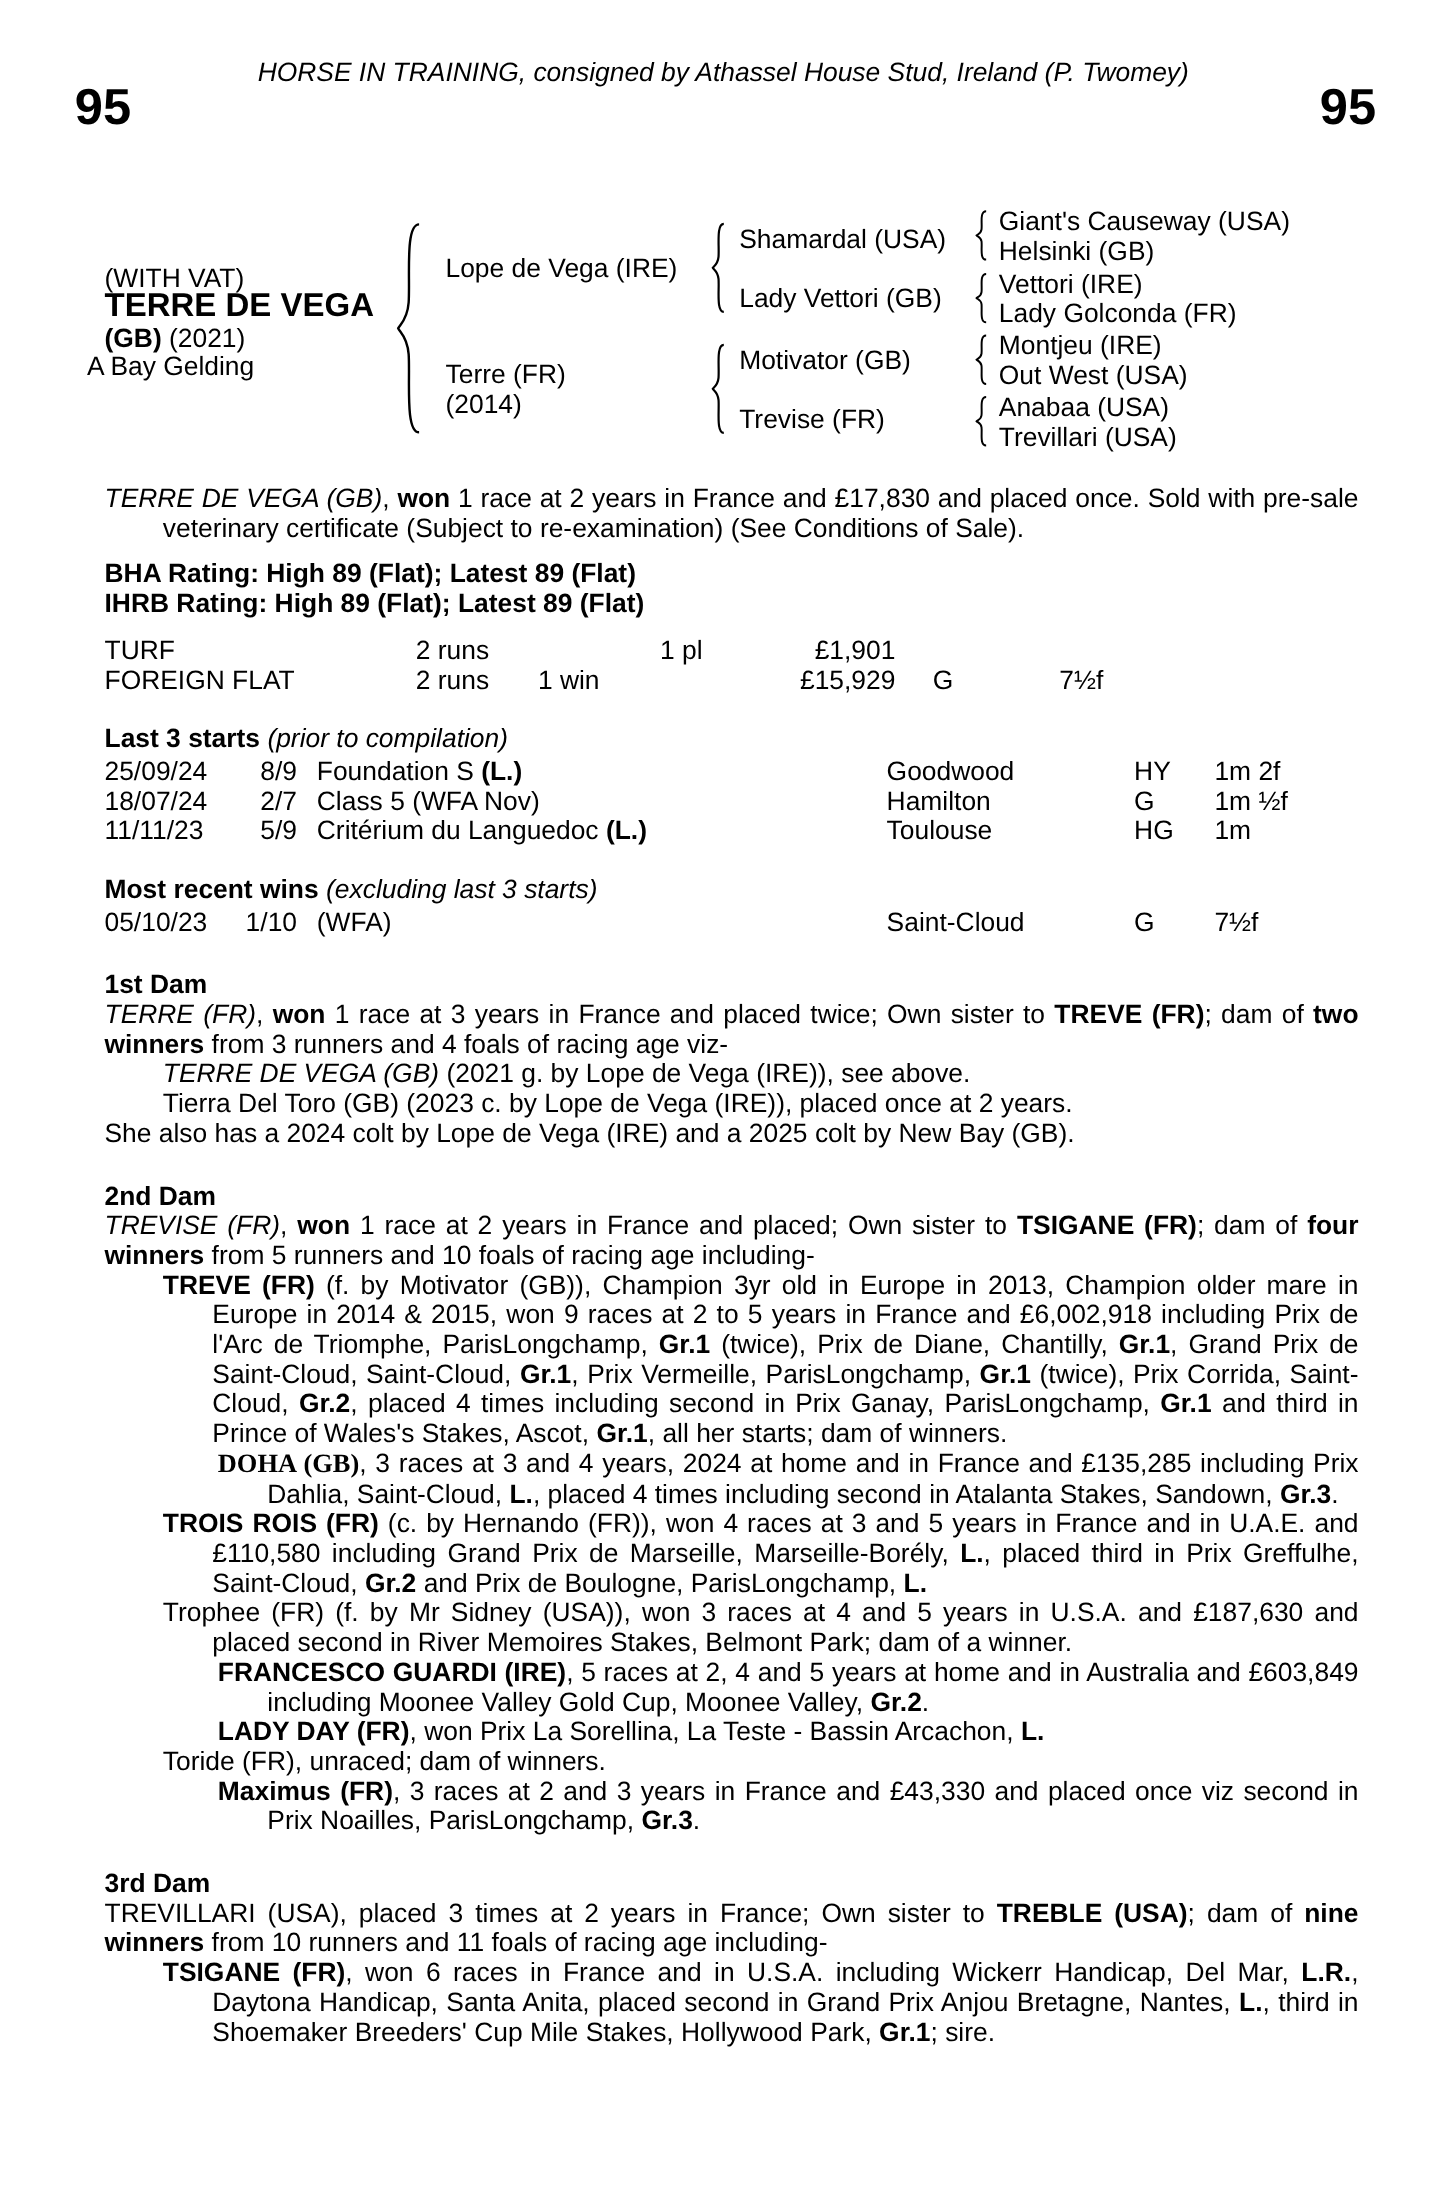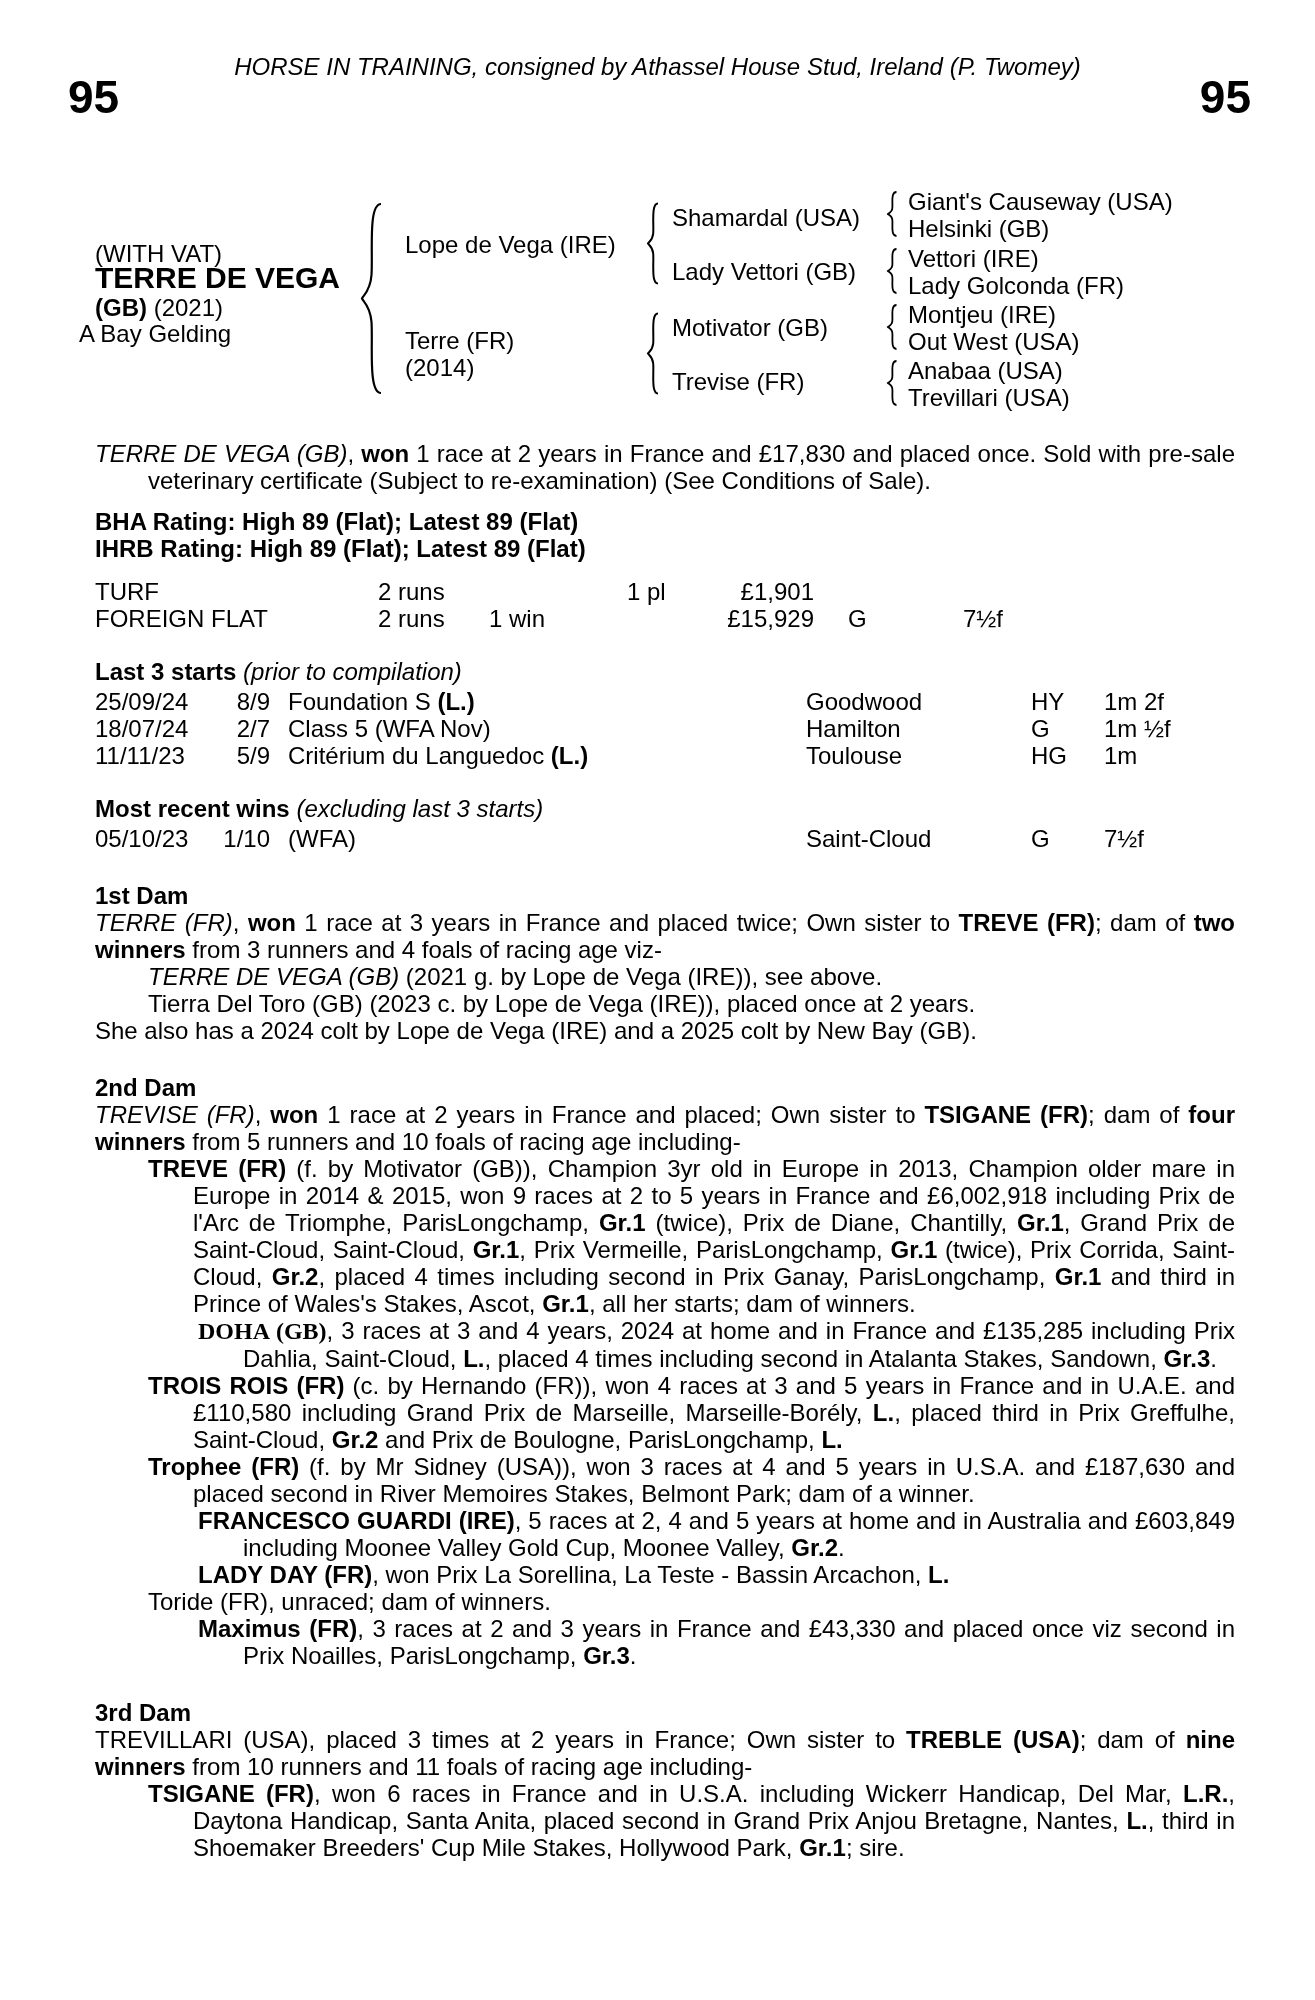--- a/index.html
+++ b/index.html
@@ -90,21 +90,21 @@
     <div class="ratings">
       <div>BHA Rating: High 89 (Flat); Latest 89 (Flat)</div>
       <div>IHRB Rating: High 89 (Flat); Latest 89 (Flat)</div>
     </div>
 
     <div class="tbl">
         <div class="trow">
           <span class="tcell" style="left: 95px;">TURF</span>
           <span class="tcell" style="left: 378px;">2 runs</span>
           <span class="tcell" style="left: 489px;"></span>
-          <span class="tcell" style="left: 627px;">1 pl</span>
+          <span class="tcell" style="left: 600px;">1 pl</span>
           <span class="tcell" style="left: 690px; width: 124px; text-align: right;">£1,901</span>
           <span class="tcell" style="left: 848px;"></span>
           <span class="tcell" style="left: 963px;"></span>
         </div>
         <div class="trow">
           <span class="tcell" style="left: 95px;">FOREIGN FLAT</span>
           <span class="tcell" style="left: 378px;">2 runs</span>
           <span class="tcell" style="left: 489px;">1 win</span>
           <span class="tcell" style="left: 607px;"></span>
           <span class="tcell" style="left: 690px; width: 124px; text-align: right;">£15,929</span>
@@ -157,21 +157,21 @@
         <div class="damhead">1st Dam</div>
         <div class="para p-flush"><span style="font-style: italic;">TERRE (FR)</span><span>, </span><span style="font-weight: bold;">won</span><span> 1 race at 3 years in France and placed twice; Own sister to </span><span style="font-weight: bold;">TREVE (FR)</span><span>; dam of </span><span style="font-weight: bold;">two winners</span><span> from 3 runners and 4 foals of racing age viz-</span></div>
         <div class="para p-l1"><span style="font-style: italic;">TERRE DE VEGA (GB)</span><span> (2021 g. by Lope de Vega (IRE)), see above.</span></div>
         <div class="para p-l1"><span>Tierra Del Toro (GB) (2023 c. by Lope de Vega (IRE)), placed once at 2 years.</span></div>
         <div class="para p-flush"><span>She also has a 2024 colt by Lope de Vega (IRE) and a 2025 colt by New Bay (GB).</span></div>
         <div class="damhead">2nd Dam</div>
         <div class="para p-flush"><span style="font-style: italic;">TREVISE (FR)</span><span>, </span><span style="font-weight: bold;">won</span><span> 1 race at 2 years in France and placed; Own sister to </span><span style="font-weight: bold;">TSIGANE (FR)</span><span>; dam of </span><span style="font-weight: bold;">four winners</span><span> from 5 runners and 10 foals of racing age including-</span></div>
         <div class="para p-l1"><span style="font-weight: bold;">TREVE (FR)</span><span> (f. by Motivator (GB)), Champion 3yr old in Europe in 2013, Champion older mare in Europe in 2014 &amp; 2015, won 9 races at 2 to 5 years in France and £6,002,918 including Prix de l'Arc de Triomphe, ParisLongchamp, </span><span style="font-weight: bold;">Gr.1</span><span> (twice), Prix de Diane, Chantilly, </span><span style="font-weight: bold;">Gr.1</span><span>, Grand Prix de Saint-Cloud, Saint-Cloud, </span><span style="font-weight: bold;">Gr.1</span><span>, Prix Vermeille, ParisLongchamp, </span><span style="font-weight: bold;">Gr.1</span><span> (twice), Prix Corrida, Saint-Cloud, </span><span style="font-weight: bold;">Gr.2</span><span>, placed 4 times including second in Prix Ganay, ParisLongchamp, </span><span style="font-weight: bold;">Gr.1</span><span> and third in Prince of Wales's Stakes, Ascot, </span><span style="font-weight: bold;">Gr.1</span><span>, all her starts; dam of winners.</span></div>
         <div class="para p-l2"><span style="font-weight: bold; font-family: Liberation Serif, serif;">DOHA (GB)</span><span>, 3 races at 3 and 4 years, 2024 at home and in France and £135,285 including Prix Dahlia, Saint-Cloud, </span><span style="font-weight: bold;">L.</span><span>, placed 4 times including second in Atalanta Stakes, Sandown, </span><span style="font-weight: bold;">Gr.3</span><span>.</span></div>
         <div class="para p-l1"><span style="font-weight: bold;">TROIS ROIS (FR)</span><span> (c. by Hernando (FR)), won 4 races at 3 and 5 years in France and in U.A.E. and £110,580 including Grand Prix de Marseille, Marseille-Borély, </span><span style="font-weight: bold;">L.</span><span>, placed third in Prix Greffulhe, Saint-Cloud, </span><span style="font-weight: bold;">Gr.2</span><span> and Prix de Boulogne, ParisLongchamp, </span><span style="font-weight: bold;">L.</span></div>
-        <div class="para p-l1"><span style="font-weight: bold; margin-top: 32px;">Trophee (FR)</span><span> (f. by Mr Sidney (USA)), won 3 races at 4 and 5 years in U.S.A. and £187,630 and placed second in River Memoires Stakes, Belmont Park; dam of a winner.</span></div>
+        <div class="para p-l1"><span style="font-weight: normal; margin-top: 32px;">Trophee (FR)</span><span> (f. by Mr Sidney (USA)), won 3 races at 4 and 5 years in U.S.A. and £187,630 and placed second in River Memoires Stakes, Belmont Park; dam of a winner.</span></div>
         <div class="para p-l2"><span style="font-weight: bold;">FRANCESCO GUARDI (IRE)</span><span>, 5 races at 2, 4 and 5 years at home and in Australia and £603,849 including Moonee Valley Gold Cup, Moonee Valley, </span><span style="font-weight: bold;">Gr.2</span><span>.</span></div>
         <div class="para p-l2"><span style="font-weight: bold;">LADY DAY (FR)</span><span>, won Prix La Sorellina, La Teste - Bassin Arcachon, </span><span style="font-weight: bold;">L.</span></div>
         <div class="para p-l1"><span>Toride (FR), unraced; dam of winners.</span></div>
         <div class="para p-l2"><span style="font-weight: bold;">Maximus (FR)</span><span>, 3 races at 2 and 3 years in France and £43,330 and placed once viz second in Prix Noailles, ParisLongchamp, </span><span style="font-weight: bold;">Gr.3</span><span>.</span></div>
         <div class="damhead">3rd Dam</div>
         <div class="para p-flush"><span>TREVILLARI (USA), placed 3 times at 2 years in France; Own sister to </span><span style="font-weight: bold;">TREBLE (USA)</span><span>; dam of </span><span style="font-weight: bold;">nine winners</span><span> from 10 runners and 11 foals of racing age including-</span></div>
         <div class="para p-l1"><span style="font-weight: bold;">TSIGANE (FR)</span><span>, won 6 races in France and in U.S.A. including Wickerr Handicap, Del Mar, </span><span style="font-weight: bold;">L.R.</span><span>, Daytona Handicap, Santa Anita, placed second in Grand Prix Anjou Bretagne, Nantes, </span><span style="font-weight: bold;">L.</span><span>, third in Shoemaker Breeders' Cup Mile Stakes, Hollywood Park, </span><span style="font-weight: bold;">Gr.1</span><span>; sire.</span></div>
       </div>
   </div>
 

